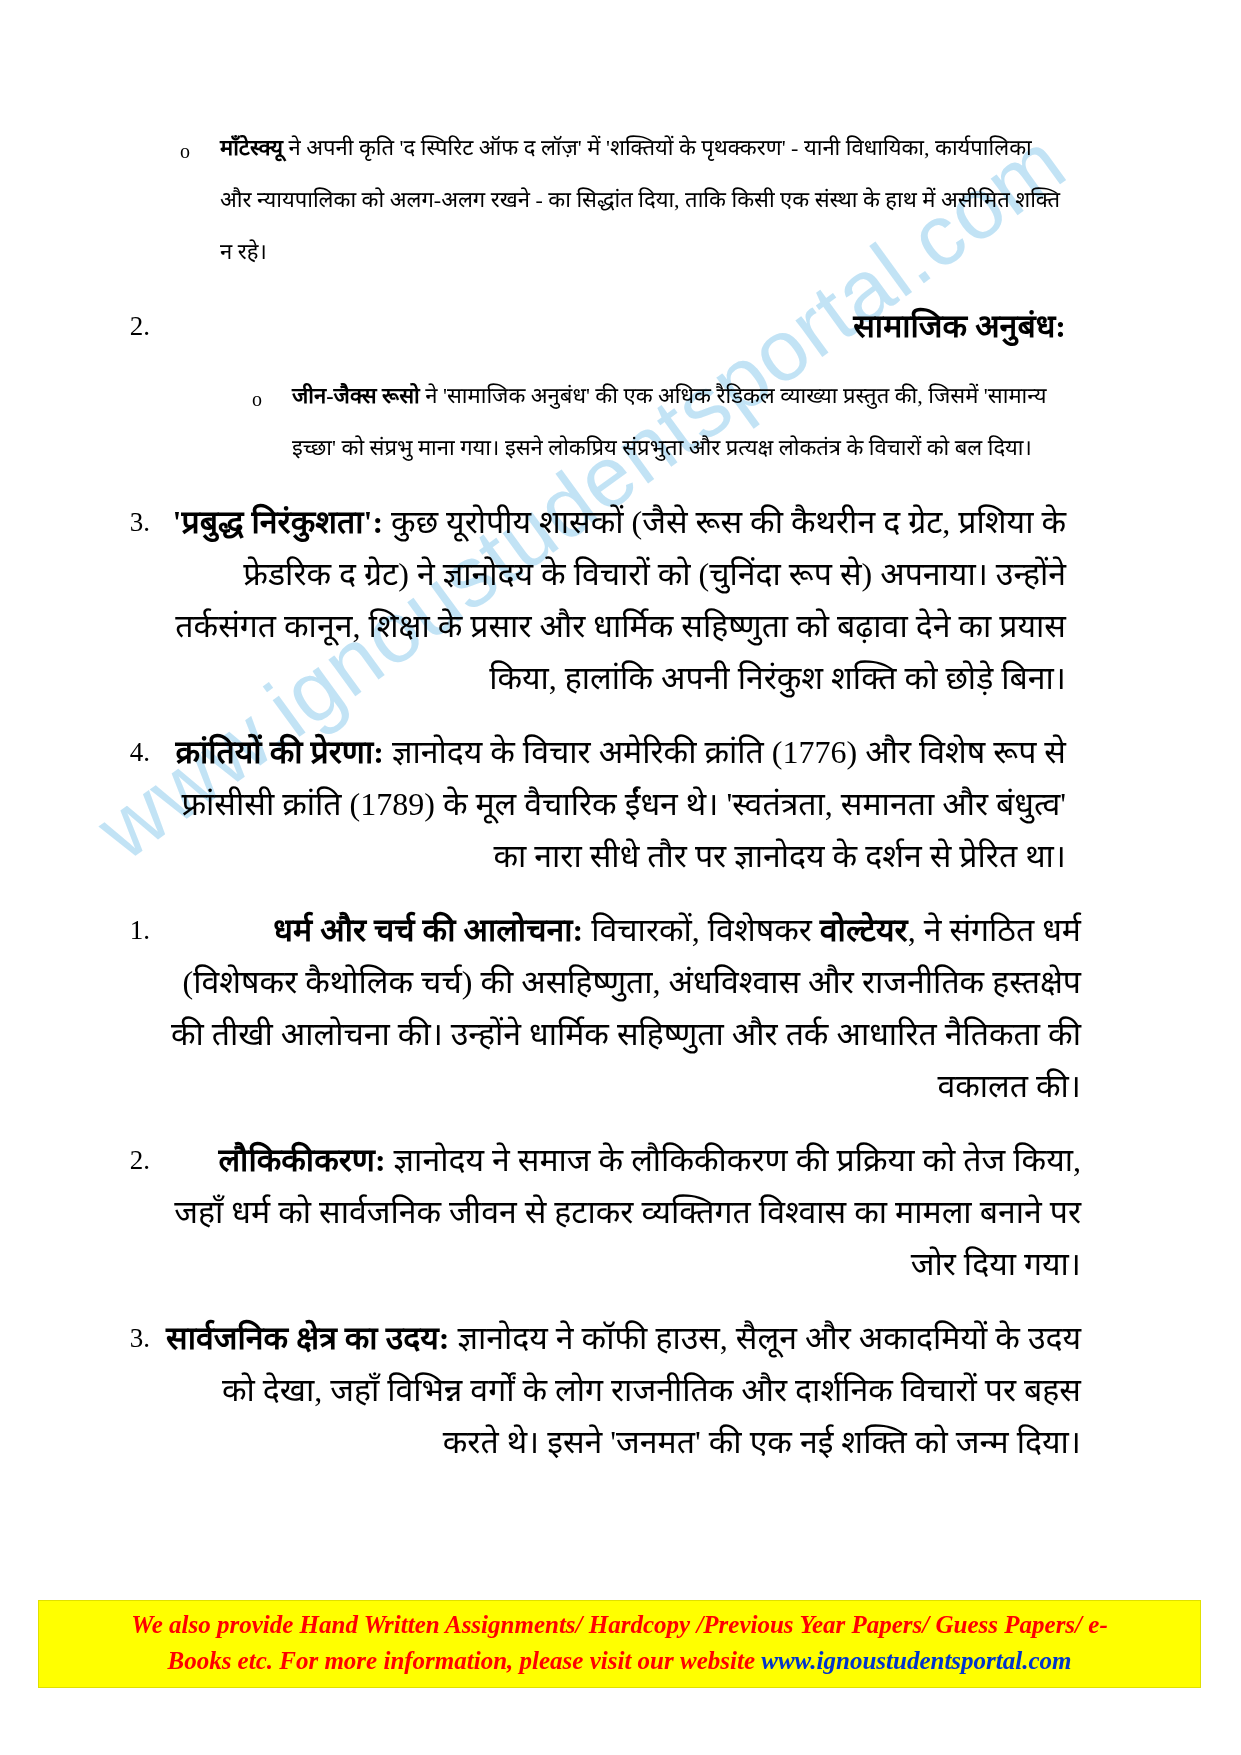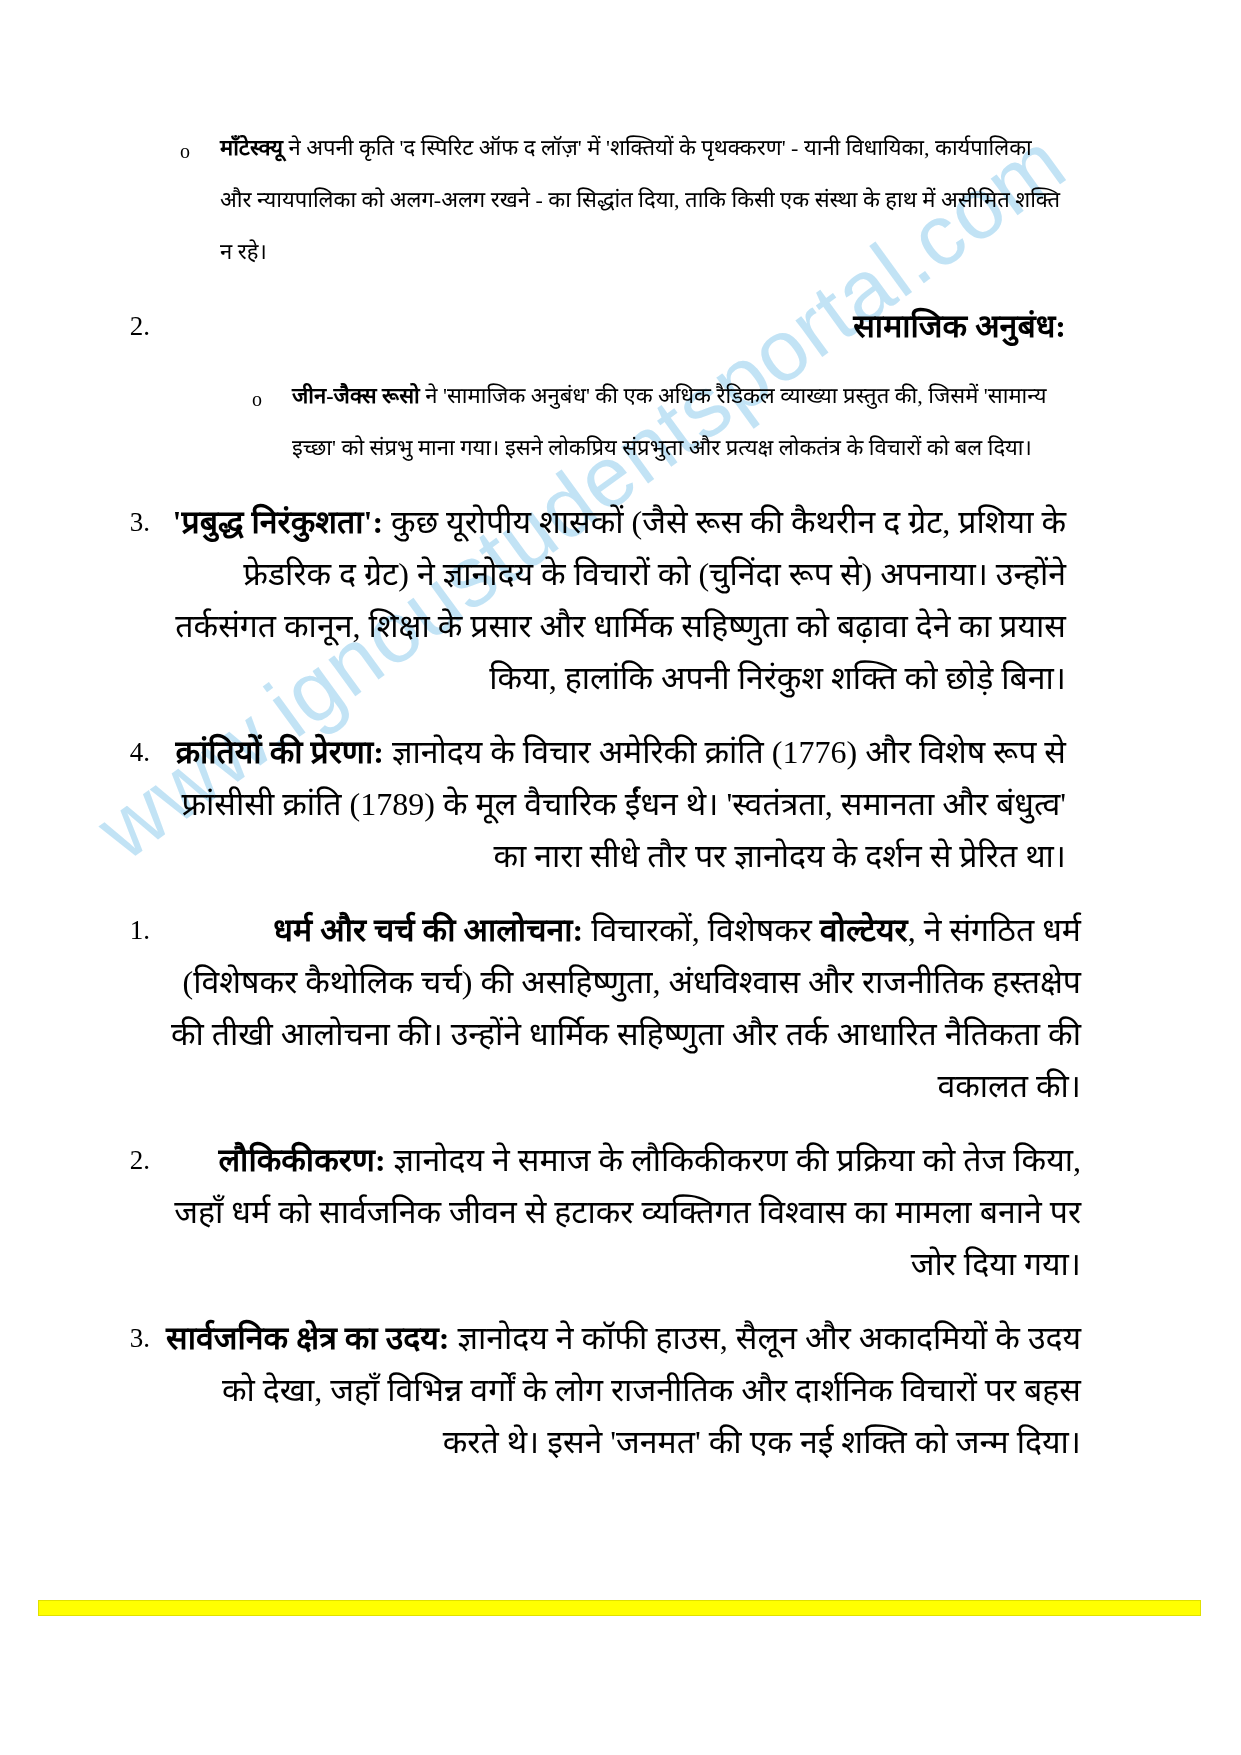--- a/index.html
+++ b/index.html
@@ -223,15 +223,17 @@
         <li class="num-item">
           <span class="marker">3.</span>
           <span class="itext"><span class="b">सार्वजनिक क्षेत्र का उदय:</span><span> ज्ञानोदय ने कॉफी हाउस, सैलून और अकादमियों के उदय को देखा, जहाँ विभिन्न वर्गों के लोग राजनीतिक और दार्शनिक विचारों पर बहस करते थे। इसने 'जनमत' की एक नई शक्ति को जन्म दिया।</span></span>
         </li>
       </ol>
     </div>
 
   </div>
 
   <div class="footer">
+    <div class="footer-line">We also provide Hand Written Assignments/ Hardcopy /Previous Year Papers/ Guess Papers/ e-</div>
+    <div class="footer-line"><span>Books etc. For more information, please visit our website </span><span class="footer-url">www.ignoustudentsportal.com</span></div>
   </div>
 
 </div>
 
 </body></html>

